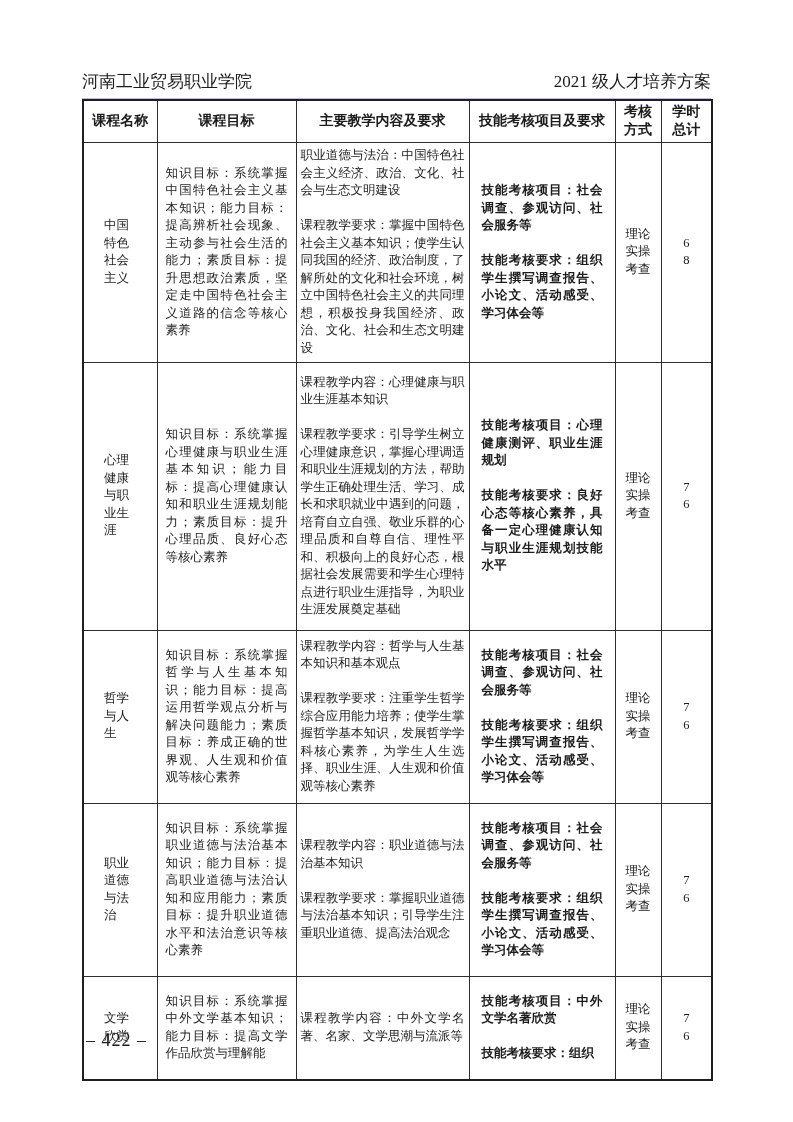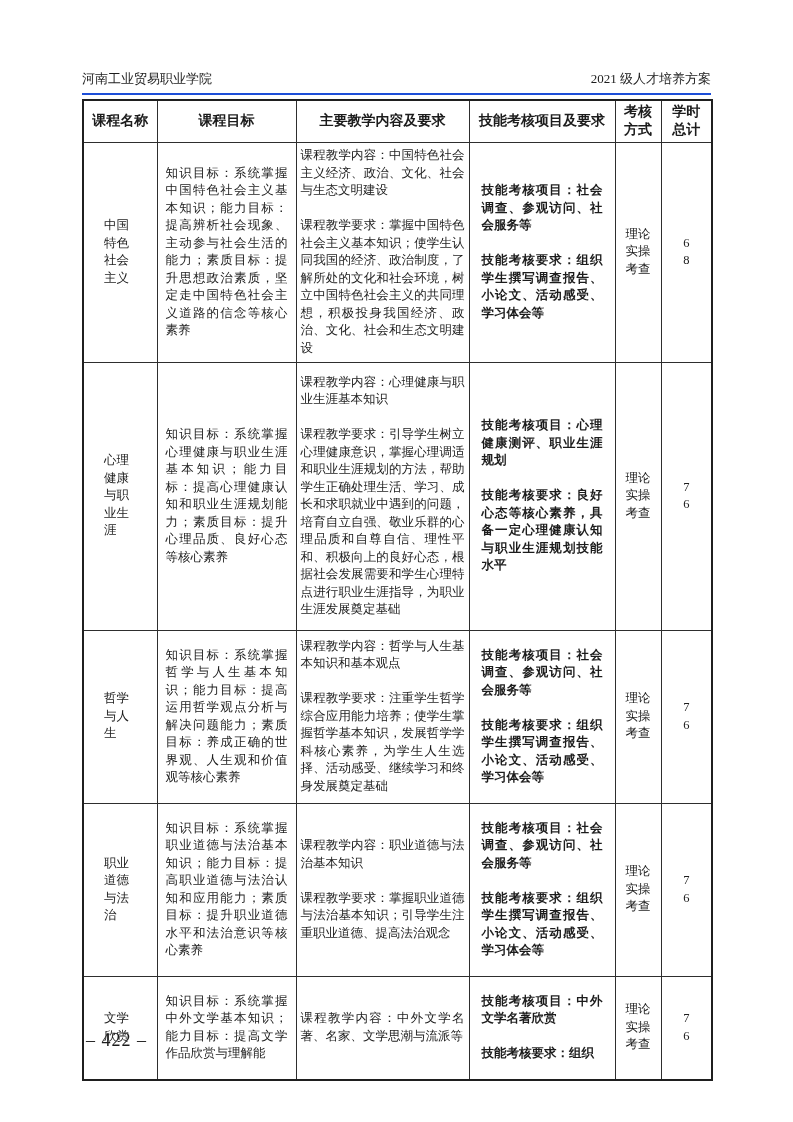--- a/index.html
+++ b/index.html
@@ -9,24 +9,24 @@
     margin:0 auto;
     background:#ffffff;
     color:#1c1c1c;
     font-family:"Liberation Serif","DejaVu Serif",serif;
     overflow:hidden;
     box-sizing:border-box;
   }
   .doc-header{
     position:absolute;
     left:82px;top:70px;width:629px;
-    border-bottom:2px solid #1d4ed8;
+    border-bottom:2px solid #c4b5fd;
     padding-bottom:5px;
     display:flex;justify-content:space-between;align-items:flex-end;
-    font-size:13px;
+    font-size:17px;
   }
   .course-table{
     position:absolute;left:82px;top:99px;
     width:629px;
     border-collapse:collapse;
     table-layout:fixed;
     border:2px solid #1f1f1f;
   }
   .course-table th,.course-table td{
     border:1px solid #2e2e2e;
@@ -101,21 +101,21 @@
     </thead>
     <tbody>
         <tr>
           <td class="col-course">
             <p>中国特色社会主义</p>
           </td>
           <td class="col-objectives">
             <p>知识目标：系统掌握中国特色社会主义基本知识；能力目标：提高辨析社会现象、主动参与社会生活的能力；素质目标：提升思想政治素质，坚定走中国特色社会主义道路的信念等核心素养</p>
           </td>
           <td class="col-teaching">
-            <p>课程教学内容：中国特色社会主义经济、政治、文化、社会与生态文明建设</p>
+            <p>职业道德与法治：中国特色社会主义经济、政治、文化、社会与生态文明建设</p>
             <p>课程教学要求：掌握中国特色社会主义基本知识；使学生认同我国的经济、政治制度，了解所处的文化和社会环境，树立中国特色社会主义的共同理想，积极投身我国经济、政治、文化、社会和生态文明建设</p>
           </td>
           <td class="col-assessment">
             <p>技能考核项目：社会调查、参观访问、社会服务等</p>
             <p>技能考核要求：组织学生撰写调查报告、小论文、活动感受、学习体会等</p>
           </td>
           <td class="col-method">
             <p>理论实操考查</p>
           </td>
           <td class="col-hours">
@@ -146,21 +146,21 @@
         </tr>
         <tr>
           <td class="col-course">
             <p>哲学与人生</p>
           </td>
           <td class="col-objectives">
             <p>知识目标：系统掌握哲学与人生基本知识；能力目标：提高运用哲学观点分析与解决问题能力；素质目标：养成正确的世界观、人生观和价值观等核心素养</p>
           </td>
           <td class="col-teaching">
             <p>课程教学内容：哲学与人生基本知识和基本观点</p>
-            <p>课程教学要求：注重学生哲学综合应用能力培养；使学生掌握哲学基本知识，发展哲学学科核心素养，为学生人生选择、活动感受、继续学习和终身发展奠定基础</p>
+            <p>课程教学要求：注重学生哲学综合应用能力培养；使学生掌握哲学基本知识，发展哲学学科核心素养，为学生人生选择、职业生涯、人生观和价值观等核心素养</p>
           </td>
           <td class="col-assessment">
             <p>技能考核项目：社会调查、参观访问、社会服务等</p>
             <p>技能考核要求：组织学生撰写调查报告、小论文、活动感受、学习体会等</p>
           </td>
           <td class="col-method">
             <p>理论实操考查</p>
           </td>
           <td class="col-hours">
             <p>76</p>

